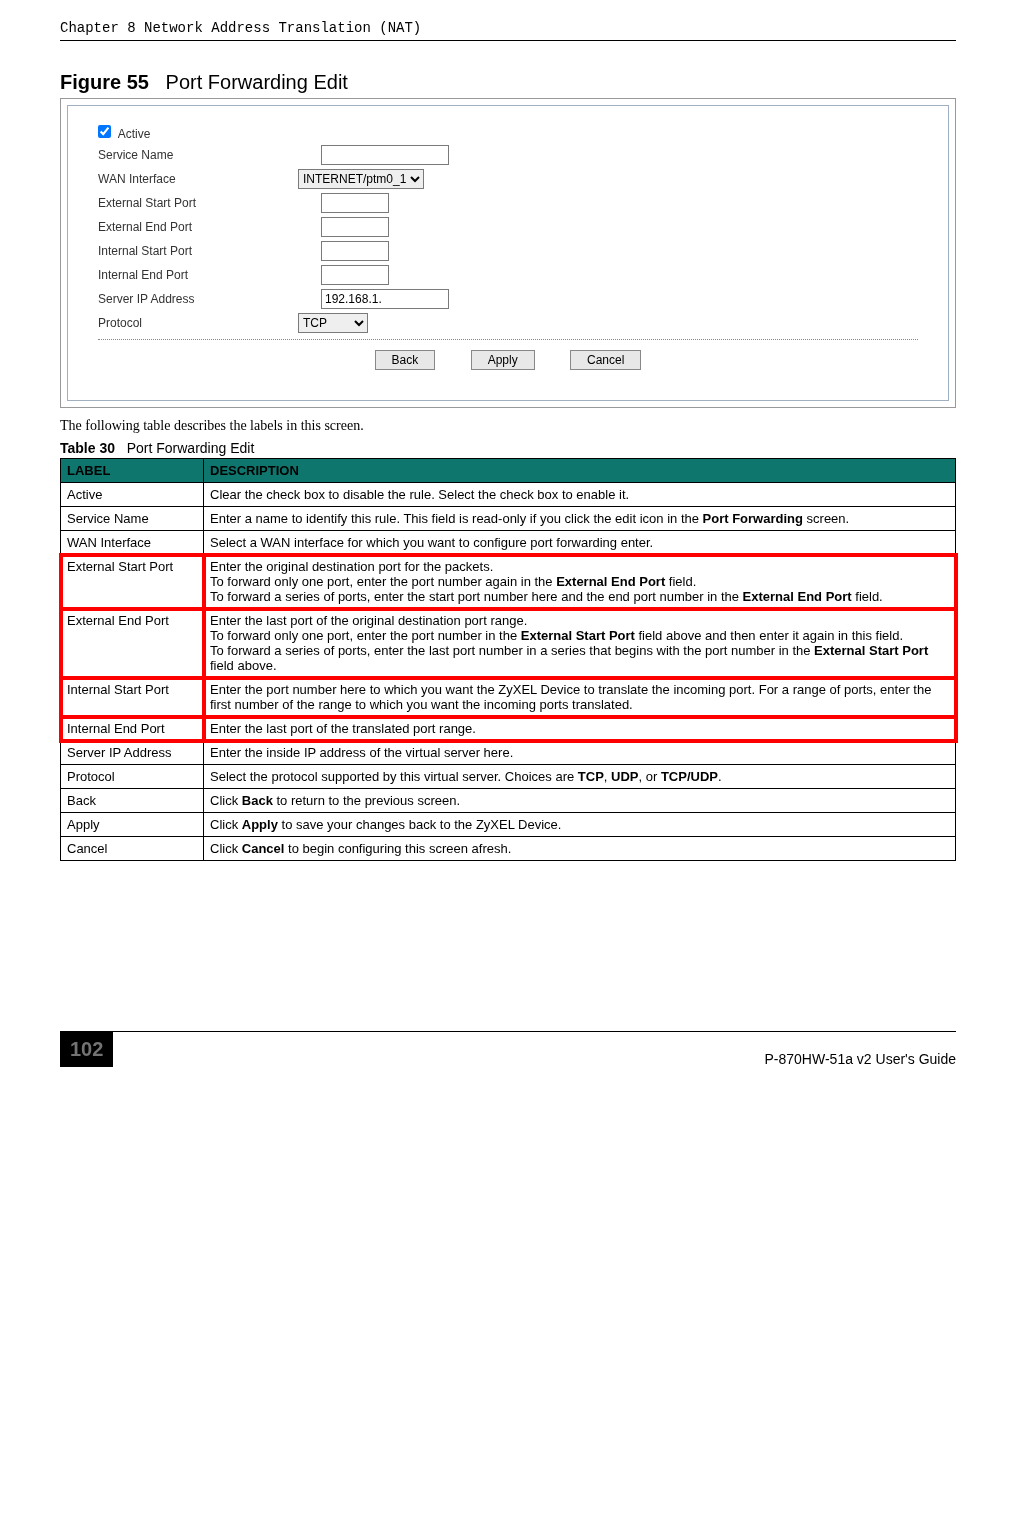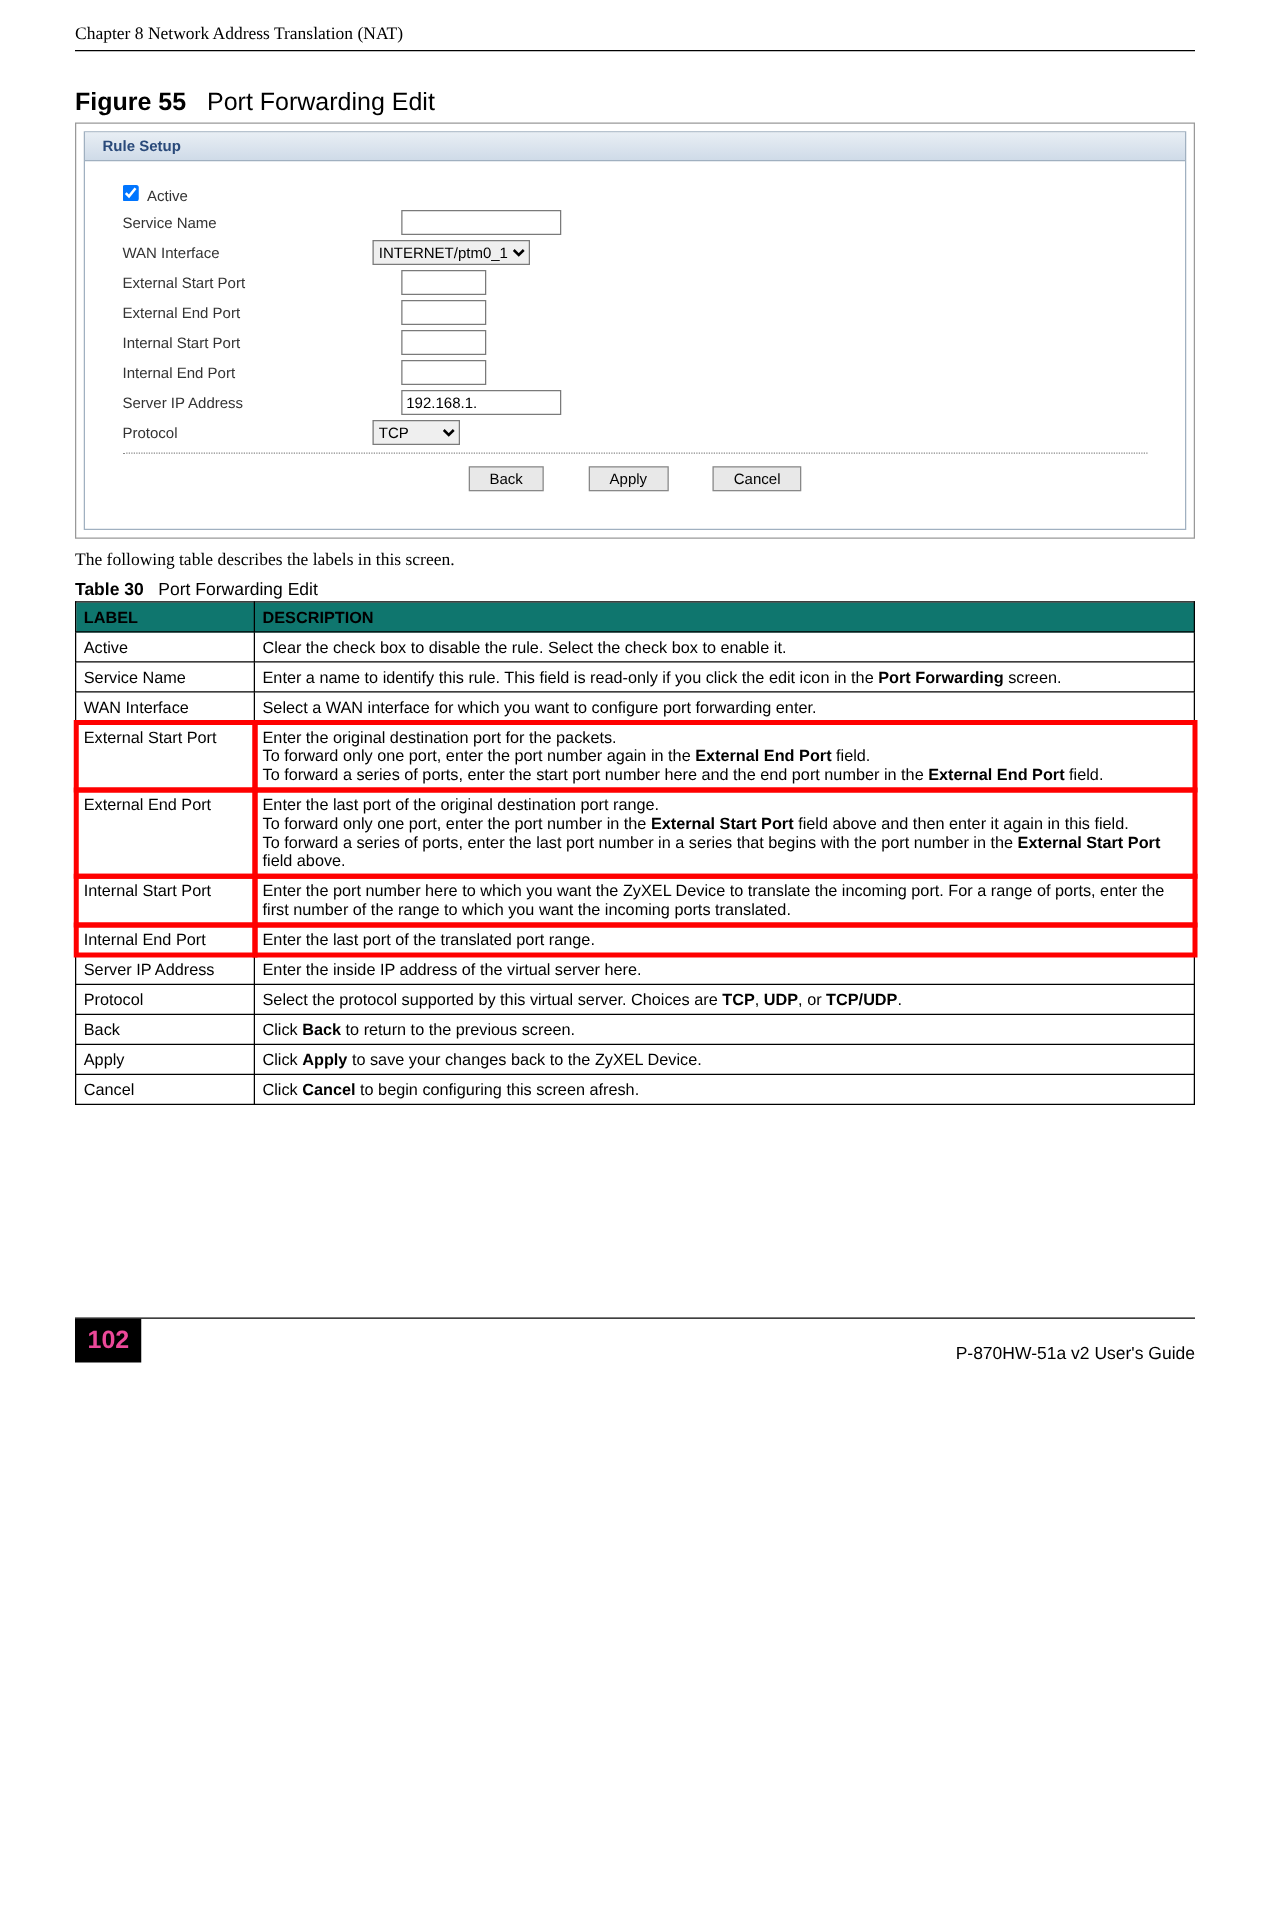--- a/index.html
+++ b/index.html
@@ -8,21 +8,21 @@
     margin: 0;
     padding: 0;
     width: 1016px;
     background: #fff;
     color: #000;
   }
   .page {
     padding: 20px 60px 30px 60px;
   }
   .running-header {
-    font-family: Liberation Serif, serif;
+    font-family: Liberation Mono, monospace;
     font-size: 14px;
     border-bottom: 1px solid #000;
     padding-bottom: 4px;
     margin-bottom: 30px;
   }
   .fig-caption {
     font-family: Arial, Helvetica, sans-serif;
     font-size: 20px;
     margin-bottom: 4px;
   }
@@ -134,40 +134,39 @@
     justify-content: space-between;
     align-items: flex-end;
     margin-top: 170px;
     border-top: 1px solid #000;
     padding-top: 6px;
     font-family: Arial, Helvetica, sans-serif;
     font-size: 14px;
   }
   .page-num-box {
     background: #000;
-    color: #ec4899;
+    color: #737373;
     font-weight: bold;
     font-size: 20px;
     padding: 6px 10px;
     margin-top: -6px;
   }
 </style>
 </head>
 <body>
 
 <div class="page">
   <div class="running-header">Chapter 8 Network Address Translation (NAT)</div>
 
   <div class="fig-caption">
     <b>Figure 55</b>&nbsp;&nbsp;&nbsp;<span>Port Forwarding Edit</span>
   </div>
 
   <div class="screenshot-frame">
     <div class="pane">
-      <div class="pane-title">Rule Setup</div>
       <div class="form-body">
         <div class="form-row">
           <span class="lbl" style="padding-left:18px;">
             <input type="checkbox" checked="" class="chk" style="">
             <span>Active</span>
           </span>
         </div>
         <div class="form-row">
           <span class="lbl">Service Name</span>
           <input class="txtinput" style="">

